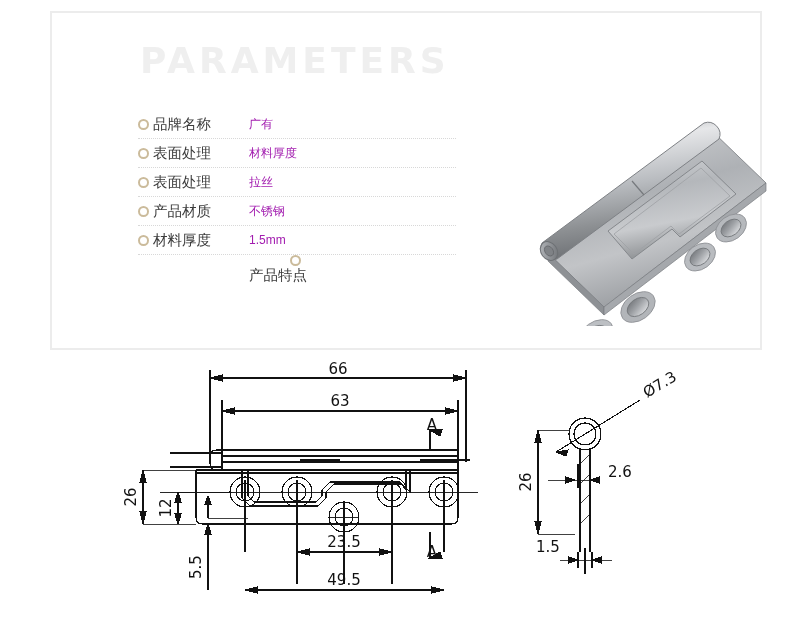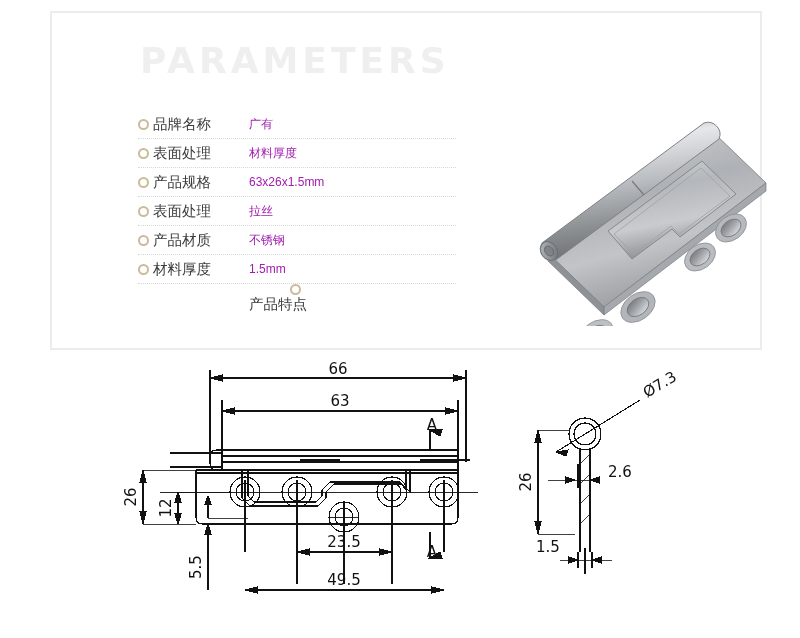--- a/index.html
+++ b/index.html
@@ -127,25 +127,20 @@
       <span class="param-label">品牌名称</span>
       <span class="param-value">广有</span>
     </div>
 
     <div class="param-row">
       <span class="bullet-icon"></span>
       <span class="param-label">表面处理</span>
       <span class="param-value">材料厚度</span>
     </div>
 
-    <div class="param-row">
-      <span class="bullet-icon"></span>
-      <span class="param-label">产品规格</span>
-      <span class="param-value">63x26x1.5mm</span>
-    </div>
 
     <div class="param-row">
       <span class="bullet-icon"></span>
       <span class="param-label">表面处理</span>
       <span class="param-value">拉丝</span>
     </div>
 
     <div class="param-row">
       <span class="bullet-icon"></span>
       <span class="param-label">产品材质</span>

